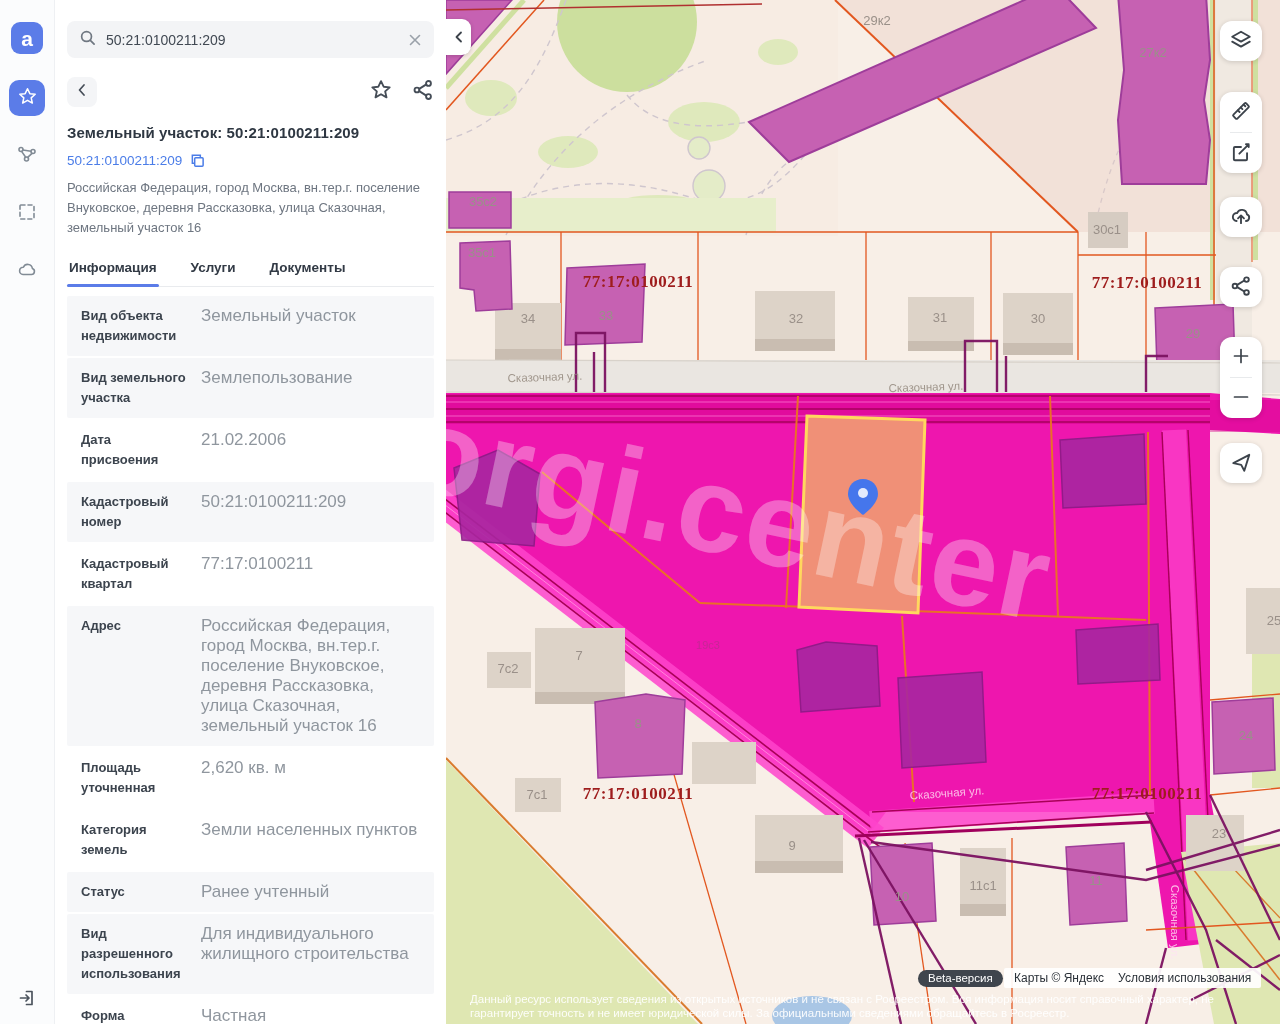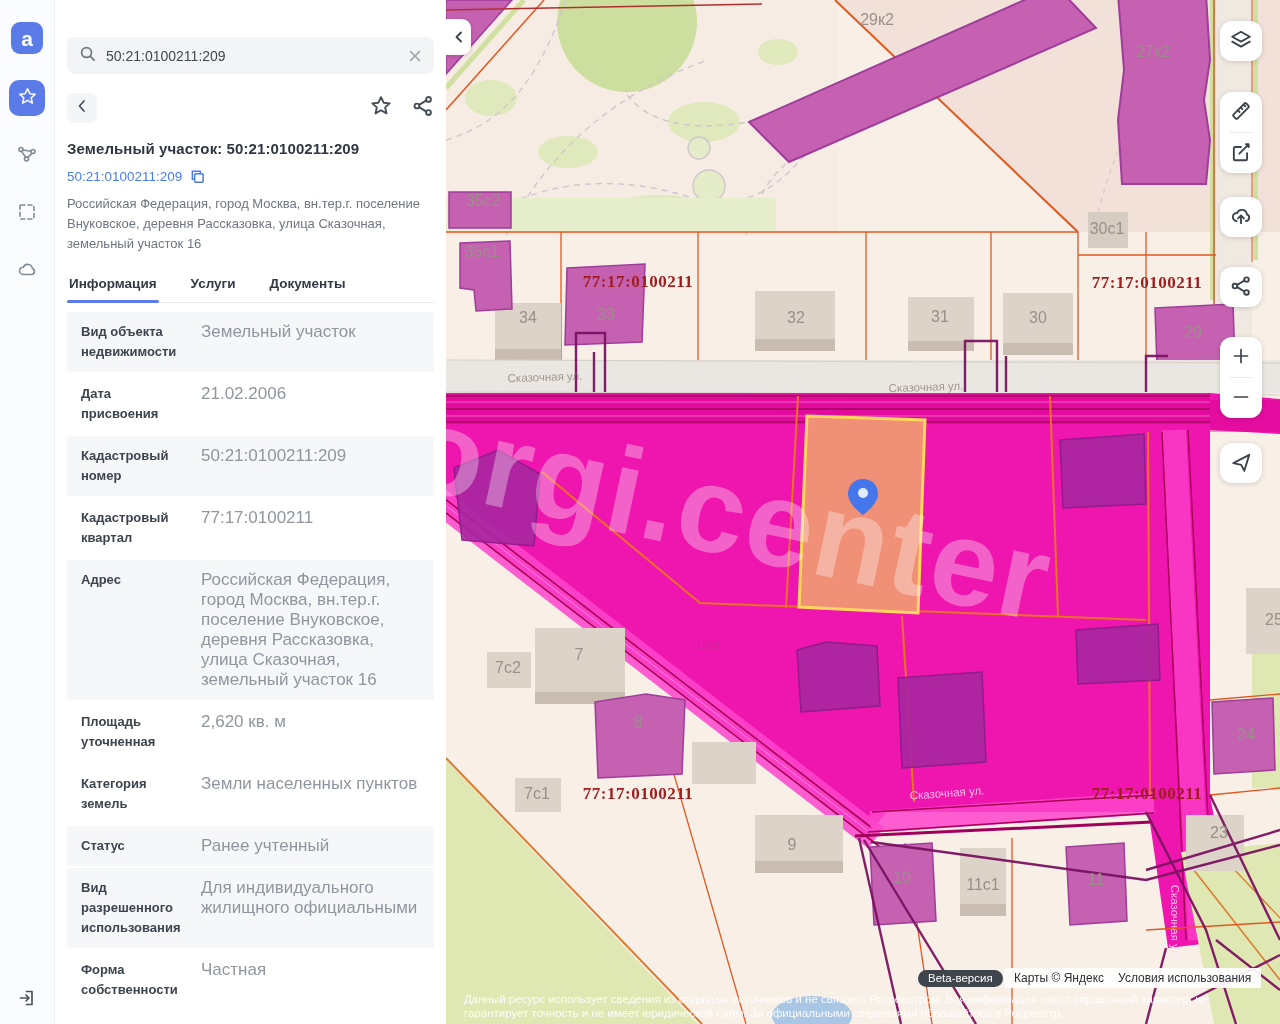--- a/index.html
+++ b/index.html
@@ -12,21 +12,21 @@
           display:flex; flex-direction:column; align-items:center; flex:0 0 55px; position:relative; z-index:30; }
   .logo { width:32px; height:32px; margin-top:22px; background:#5b7ce8; border-radius:9px;
           display:flex; align-items:center; justify-content:center; color:#fff; font-weight:bold; font-size:21px; line-height:1; }
   .rail-btn { width:36px; height:36px; border-radius:10px; display:flex; align-items:center; justify-content:center;
               margin-top:22px; color:#818b95; cursor:pointer; }
   .rail-btn.active { background:#5b7ce8; color:#fff; margin-top:26px; }
   .rail-btn svg { stroke:currentColor; fill:none; stroke-width:1.6; stroke-linecap:round; stroke-linejoin:round; }
   .rail-bottom { position:absolute; bottom:12px; left:0; width:55px; display:flex; justify-content:center; color:#4c545e; }
 
   
-  .panel { width:391px; flex:0 0 391px; background:#fff; padding:16px 12px; position:relative; z-index:20; }
+  .panel { width:391px; flex:0 0 391px; background:#fff; padding:0 12px; position:relative; z-index:20; }
   .searchbar { margin-top:21px; height:37px; background:#f3f4f6; border-radius:8px; display:flex; align-items:center; padding:0 12px; }
   .searchbar svg { stroke:#6f7781; fill:none; stroke-width:1.8; stroke-linecap:round; }
   .searchbar input { flex:1; border:none; outline:none; background:transparent; margin-left:10px;
                      font-family:"Liberation Sans",sans-serif; font-size:14px; color:#414953; }
   .search-clear { color:#9aa1a9; cursor:pointer; display:flex; }
   .actions { margin-top:19px; display:flex; align-items:center; }
   .back-btn { width:30px; height:30px; border-radius:8px; background:#f4f5f7; display:flex; align-items:center; justify-content:center;
               color:#454d57; cursor:pointer; }
   .actions .spacer { flex:1; }
   .icon-btn { color:#454d57; cursor:pointer; margin-left:20px; display:flex; }
@@ -46,21 +46,21 @@
   .row .lbl { flex:0 0 120px; font-size:13px; line-height:20px; color:#3c444e; font-weight:bold; padding-right:10px; }
   .row .val { flex:1; font-size:17px; line-height:20px; color:#8f969e; }
 
   
   .map { position:relative; flex:1; height:1024px; overflow:hidden; background:#f8efe7; z-index:10; }
   .map svg.base { position:absolute; left:0; top:0; z-index:1; }
   .watermark { position:absolute; left:-62px; top:368px; z-index:4; font-size:122px; font-weight:bold; letter-spacing:2px;
                color:rgba(255,255,255,.33); transform:rotate(12deg); transform-origin:left top; white-space:nowrap; pointer-events:none; }
   .map-labels { position:absolute; inset:0; z-index:6; pointer-events:none; }
   .mlabel { position:absolute; transform:translate(-50%,-50%); white-space:nowrap; }
-  .mlabel.bld { font-size:16px; color:#9a9089; }
+  .mlabel.bld { font-size:13px; color:#9a9089; }
   .mlabel.bld-faint { font-size:11px; color:rgba(150,60,120,.45); }
   .mlabel.quarter { font-family:"Liberation Serif",serif; font-weight:bold; font-size:17px; color:#9e1d1d; letter-spacing:.5px; }
   .mlabel.street { font-size:11.5px; color:#a0968c; }
   .mlabel.street-light { font-size:11.5px; color:rgba(255,225,243,.8); }
   .pin { position:absolute; z-index:7; left:400px; top:477px; }
   .collapse-btn { position:absolute; z-index:12; left:0; top:19px; width:25px; height:36px; background:#fff;
                   border:none; border-radius:0 9px 9px 0; box-shadow:0 1px 4px rgba(0,0,0,.18); color:#3c434b;
                   display:flex; align-items:center; justify-content:center; cursor:pointer; font-size:15px; }
   .controls { position:absolute; z-index:12; right:18px; top:0; width:42px; }
   .ctrl { position:absolute; right:0; width:42px; background:#fff; border-radius:12px; box-shadow:0 1px 5px rgba(0,0,0,.16);
@@ -68,21 +68,21 @@
   .ctrl-btn { width:42px; height:40px; display:flex; align-items:center; justify-content:center; color:#3c434b; cursor:pointer; background:none; border:none; }
   .ctrl-btn svg { stroke:currentColor; fill:none; stroke-width:1.7; stroke-linecap:round; stroke-linejoin:round; }
   .ctrl-div { width:22px; height:1px; background:#e8eaec; }
   .attribution { position:absolute; z-index:12; left:0; right:0; bottom:0; height:56px; pointer-events:none; }
   .beta-badge { position:absolute; left:472px; top:2px; background:#3f454d; color:#fff; font-size:11.5px;
                 padding:2px 10px 3px; border-radius:9px; }
   .ya-strip { position:absolute; left:558px; top:0; background:rgba(255,255,255,.92); height:20px; display:flex; align-items:center;
               padding:0 10px; font-size:12px; color:#2b3138; border-radius:2px; pointer-events:auto; }
   .ya-strip .maps-link { margin-right:14px; cursor:pointer; }
   .ya-strip .terms-link { cursor:pointer; }
-  .disclaimer { position:absolute; left:18px; top:24px; width:788px; font-size:11.5px; line-height:14px;
+  .disclaimer { position:absolute; left:24px; top:24px; width:788px; font-size:11.5px; line-height:14px;
                 color:rgba(255,255,255,.92); }
 </style>
 </head>
 <body>
 
 <div class="app">
 
   <aside class="rail">
     <div class="logo">
         <span>a</span>
@@ -190,20 +190,24 @@
         <div class="tab active">Информация</div>
         <div class="tab">Услуги</div>
         <div class="tab">Документы</div>
       </nav>
 
     <div class="rows" id="rows">
         <div class="row shaded">
           <div class="lbl">Вид объекта недвижимости</div>
           <div class="val">Земельный участок</div>
         </div>
+        <div class="row shaded">
+          <div class="lbl">Вид земельного участка</div>
+          <div class="val">Землепользование</div>
+        </div>
         <div class="row">
           <div class="lbl">Дата присвоения</div>
           <div class="val">21.02.2006</div>
         </div>
         <div class="row shaded">
           <div class="lbl">Кадастровый номер</div>
           <div class="val">50:21:0100211:209</div>
         </div>
         <div class="row">
           <div class="lbl">Кадастровый квартал</div>
@@ -220,21 +224,21 @@
         <div class="row">
           <div class="lbl">Категория земель</div>
           <div class="val">Земли населенных пунктов</div>
         </div>
         <div class="row shaded">
           <div class="lbl">Статус</div>
           <div class="val">Ранее учтенный</div>
         </div>
         <div class="row shaded">
           <div class="lbl">Вид разрешенного использования</div>
-          <div class="val">Для индивидуального жилищного официальными</div>
+          <div class="val">Для индивидуального жилищного строительства</div>
         </div>
         <div class="row">
           <div class="lbl">Форма собственности</div>
           <div class="val">Частная</div>
         </div>
       </div>
   </section>
 
   <div class="map">
     <svg class="base" width="834" height="1024" viewBox="0 0 834 1024">
@@ -425,21 +429,21 @@
         <span class="mlabel bld" style="left: 350px; top: 318px;">32</span>
         <span class="mlabel bld" style="left: 494px; top: 317px;">31</span>
         <span class="mlabel bld" style="left: 592px; top: 318px;">30</span>
         <span class="mlabel bld" style="left: 747px; top: 333px;">29</span>
         <span class="mlabel bld-faint" style="left: 262px; top: 645px;">19с3</span>
         <span class="mlabel bld" style="left: 62px; top: 668px; text-align: center;">7с2</span>
         <span class="mlabel bld" style="left: 133px; top: 655px;">7</span>
         <span class="mlabel bld" style="left: 192px; top: 723px;">8</span>
         <span class="mlabel bld" style="left: 91px; top: 794px;">7с1</span>
         <span class="mlabel bld" style="left: 346px; top: 845px;">9</span>
-        <span class="mlabel bld" style="left: 456px; top: 878px;">10</span>
+        <span class="mlabel bld" style="left: 456px; top: 896px;">10</span>
         <span class="mlabel bld" style="left: 537px; top: 885px;">11с1</span>
         <span class="mlabel bld" style="left: 650px; top: 880px;">11</span>
         <span class="mlabel bld" style="left: 773px; top: 833px;">23</span>
         <span class="mlabel bld" style="left: 800px; top: 735px;">24</span>
         <span class="mlabel bld" style="left: 828px; top: 620px;">25</span>
         <span class="mlabel quarter" style="left: 192px; top: 282px;">77:17:0100211</span>
         <span class="mlabel quarter" style="left: 701px; top: 283px;">77:17:0100211</span>
         <span class="mlabel quarter" style="left: 192px; top: 794px;">77:17:0100211</span>
         <span class="mlabel quarter" style="left: 701px; top: 794px;">77:17:0100211</span>
         <span class="mlabel street" style="left: 99px; top: 377px; transform: translate(-50%, -50%) rotate(-2deg);">Сказочная ул.</span>

